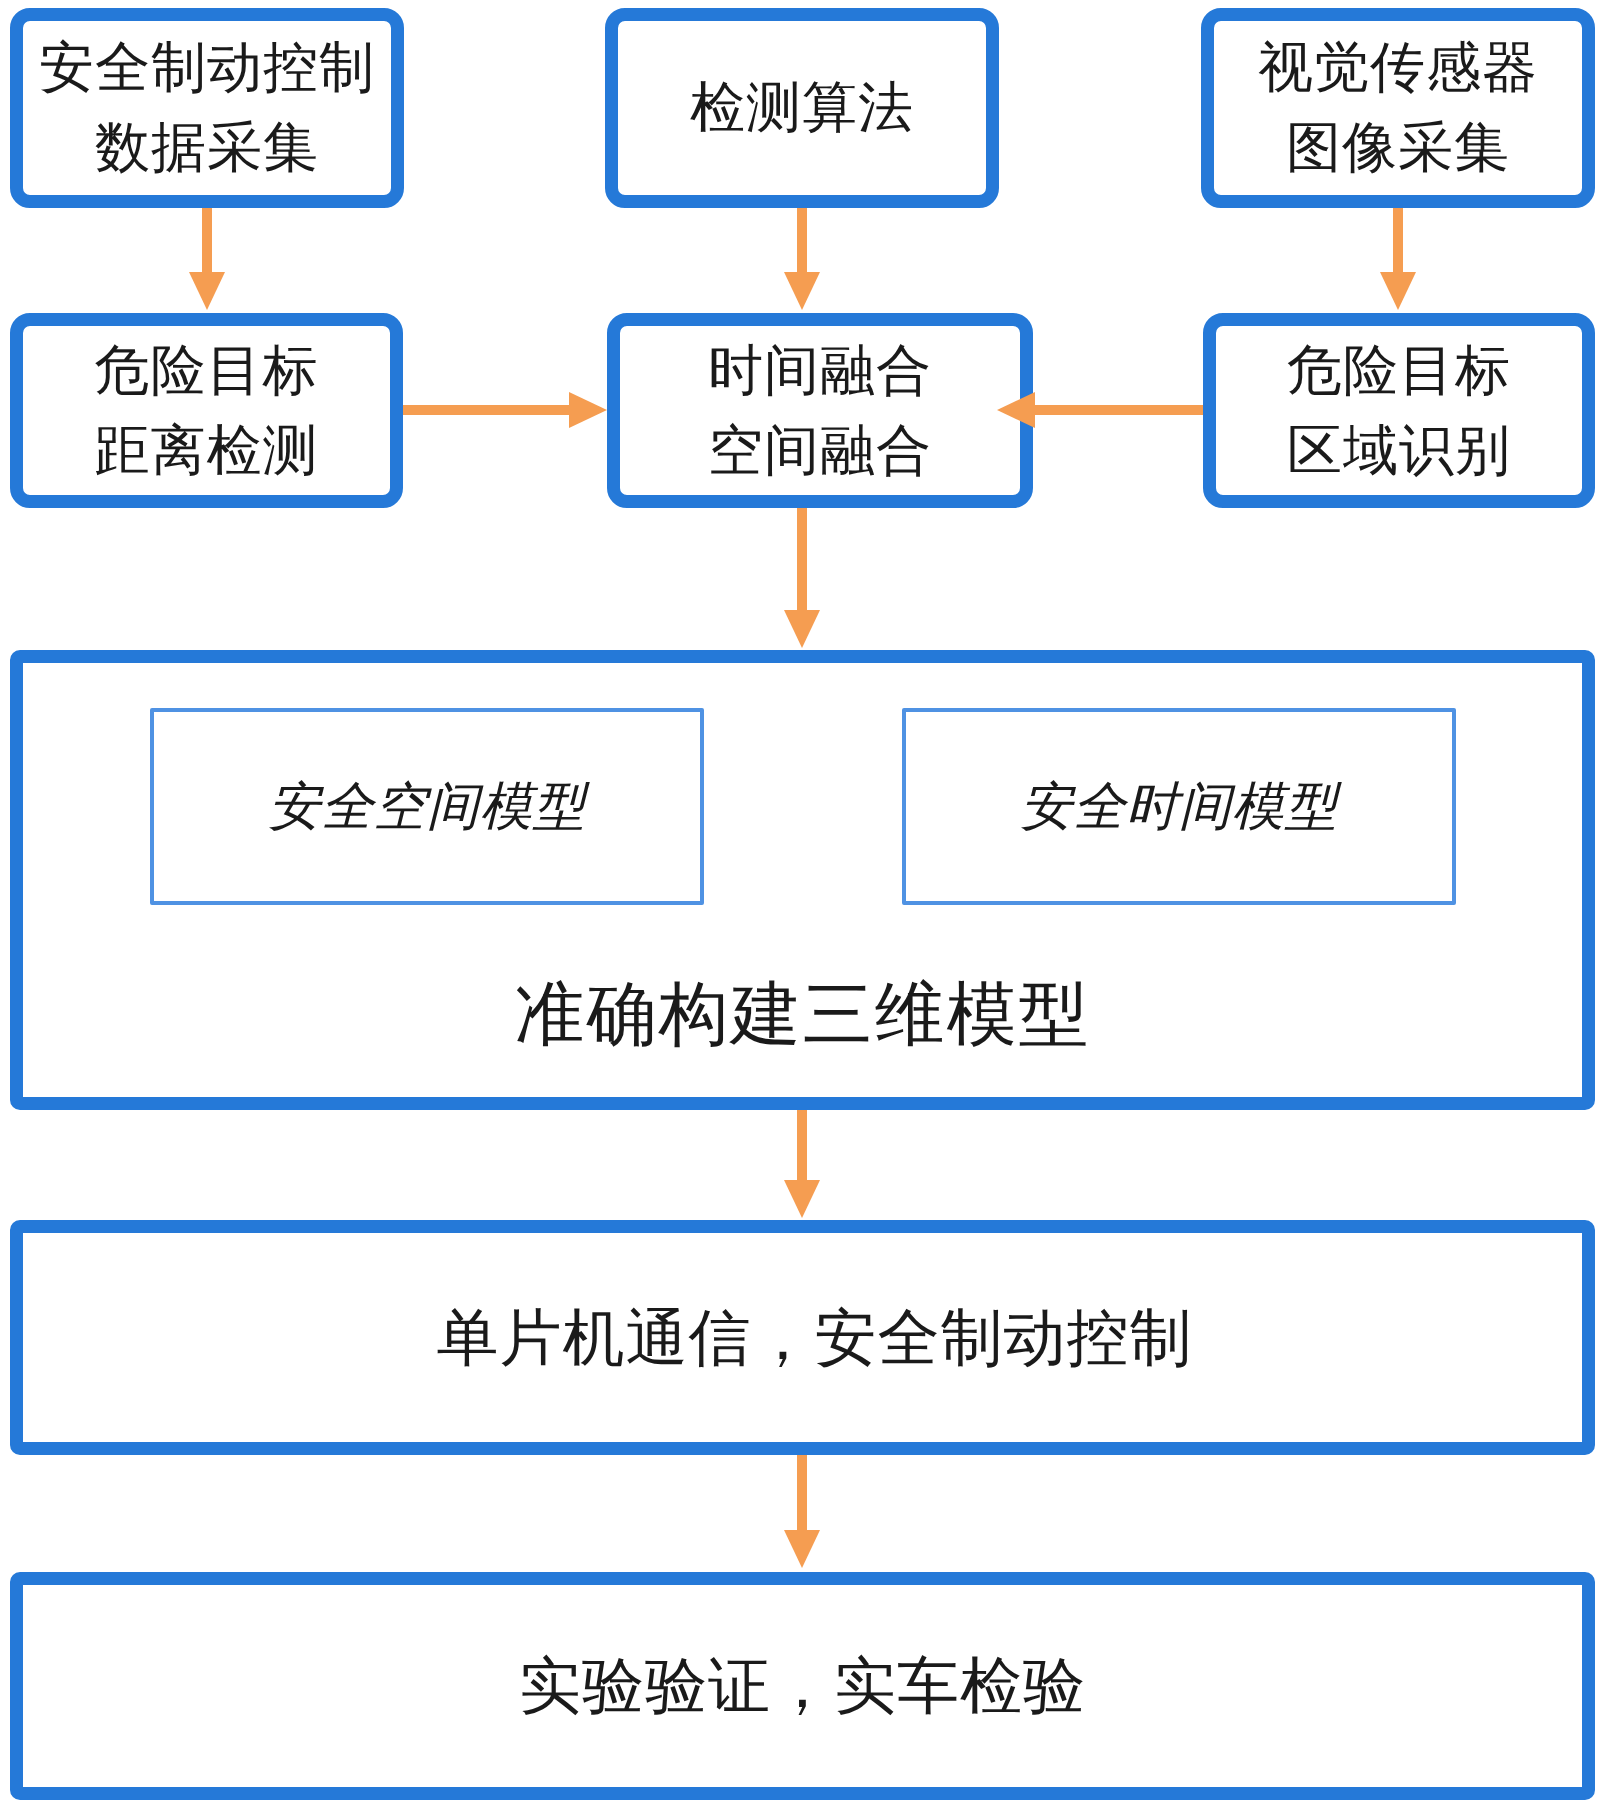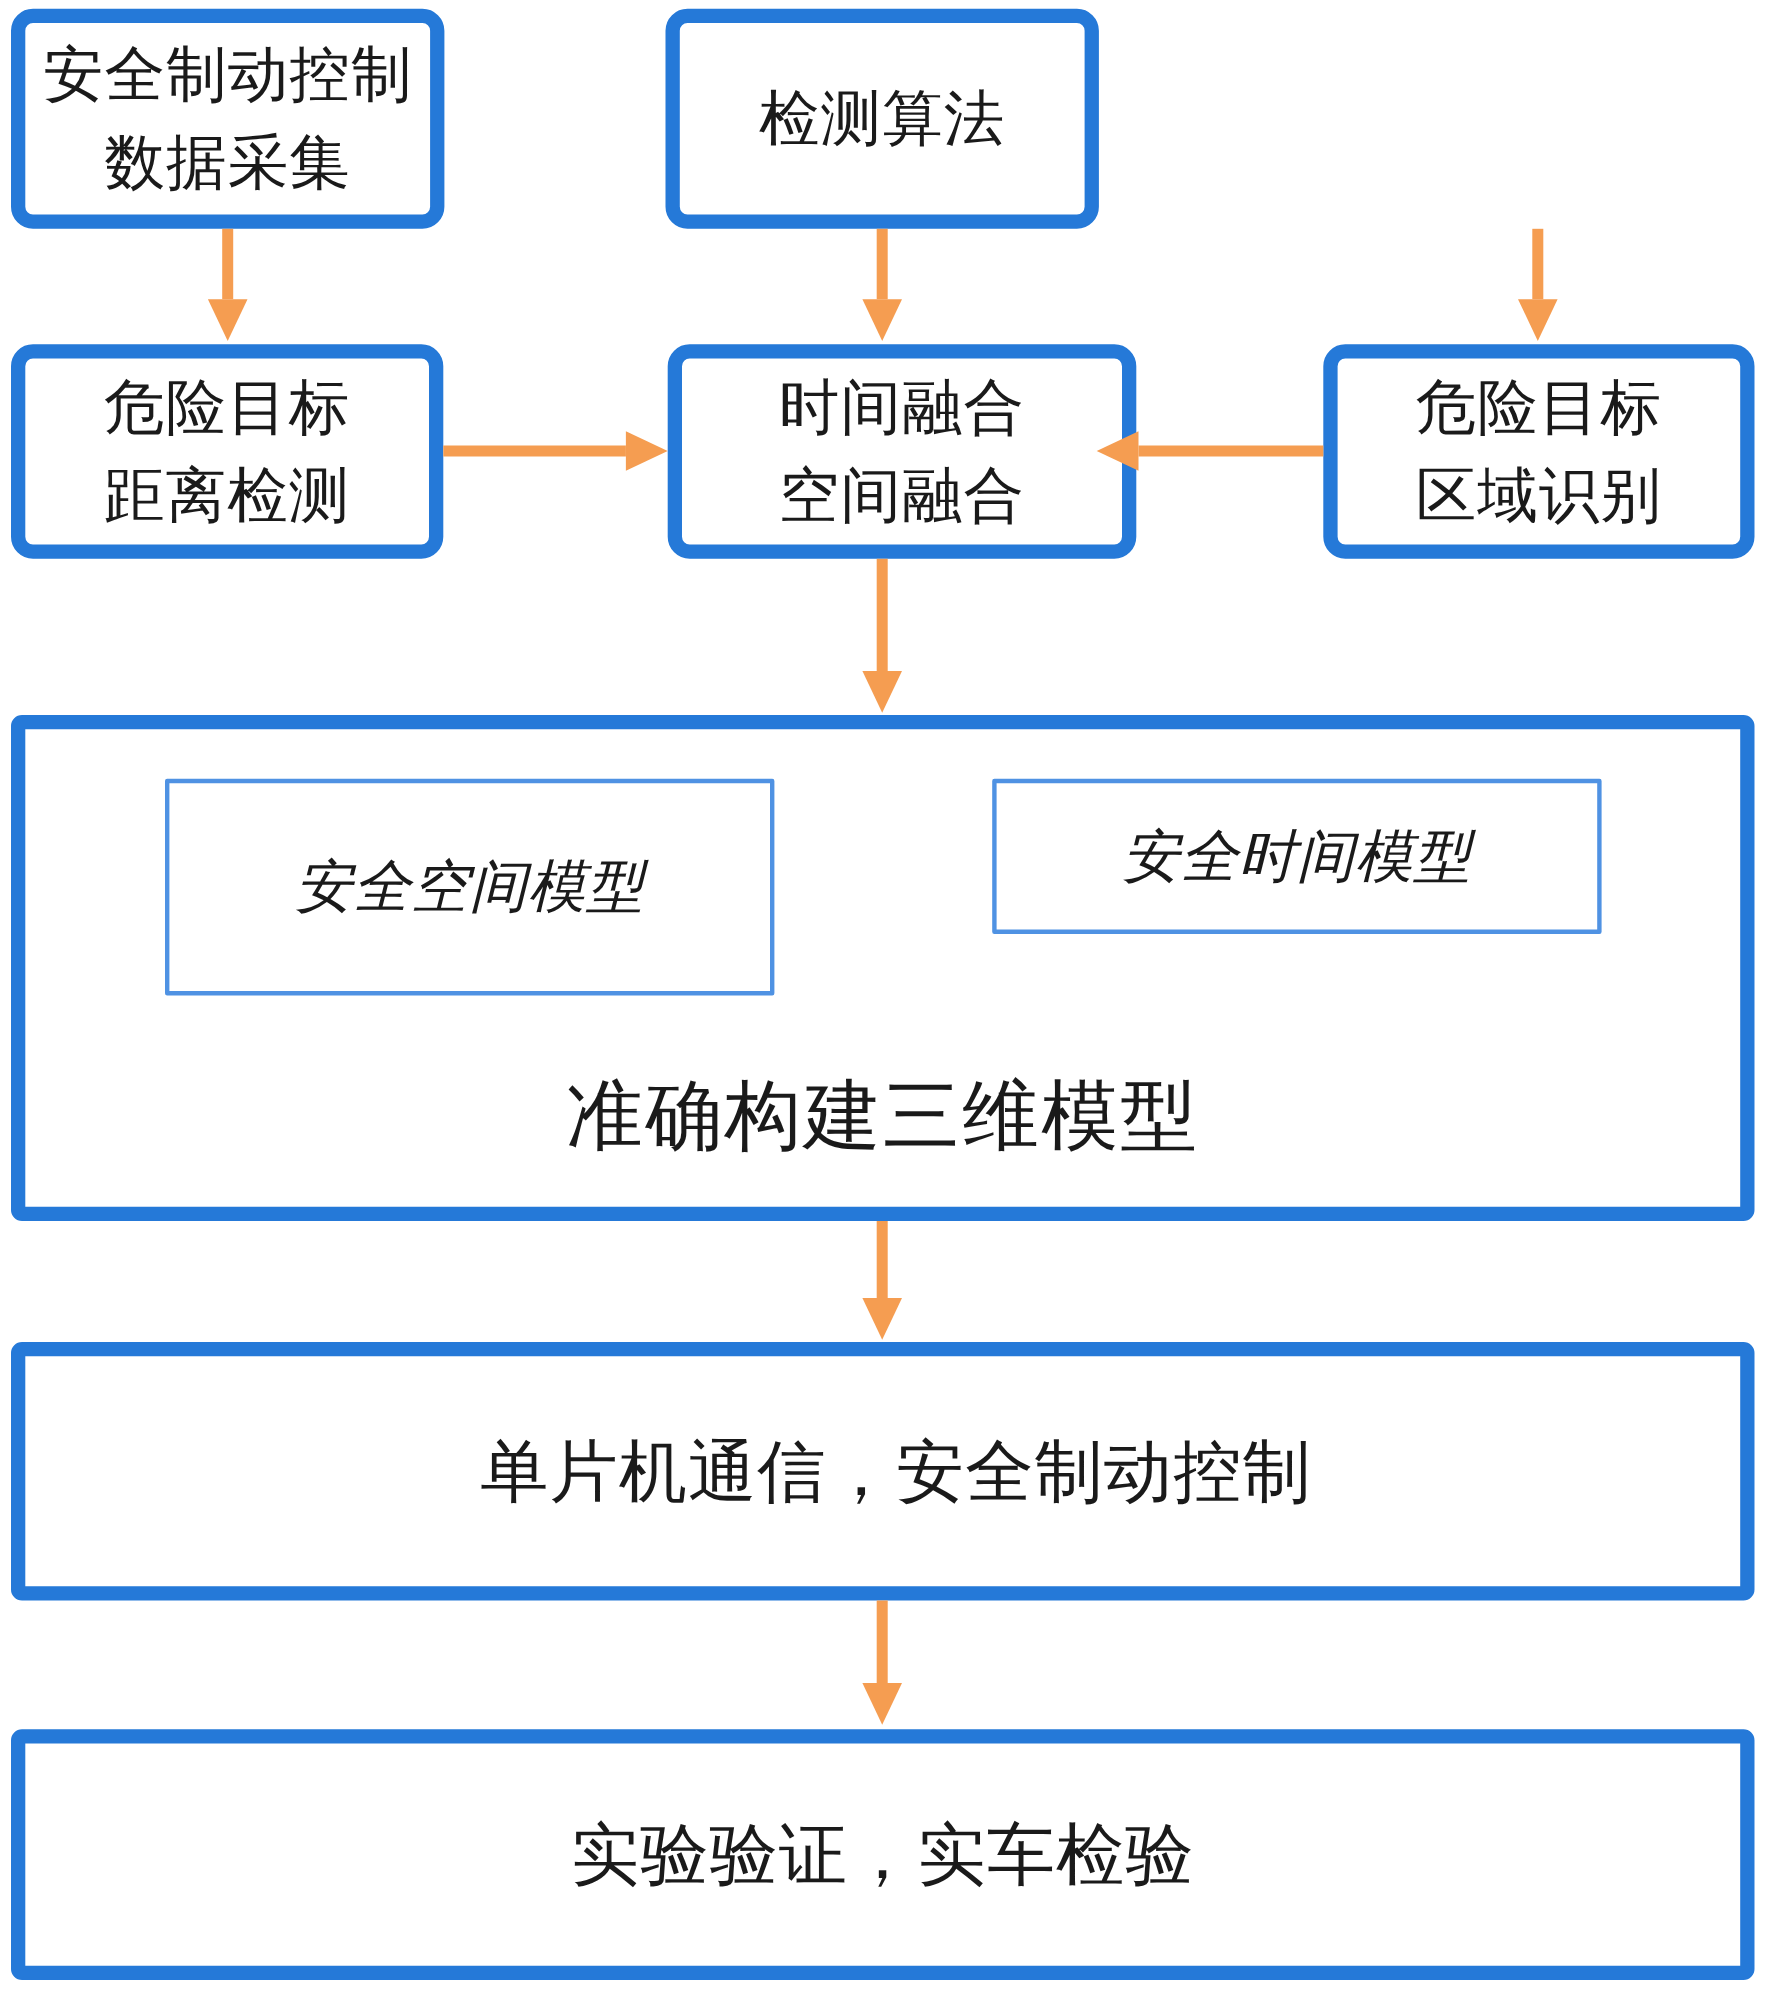--- a/index.html
+++ b/index.html
@@ -101,20 +101,22 @@
 </head>
 <body>
 
 <div id="stage">
 
   <div class="box" style="left:10px; top:8px; width:394px; height:200px;">安全制动控制
 数据采集</div>
 
   <div class="box" style="left:605px; top:8px; width:394px; height:200px;">检测算法</div>
 
+  <div class="box" style="left:1201px; top:8px; width:394px; height:200px;">视觉传感器
+图像采集</div>
 
   <div class="varrow" style="left:189px; top:208px; height:102px;">
     <div class="shaft"></div>
     <div class="head"></div>
   </div>
   <div class="varrow" style="left:784px; top:208px; height:102px;">
     <div class="shaft"></div>
     <div class="head"></div>
   </div>
   <div class="varrow" style="left:1380px; top:208px; height:102px;">
@@ -142,21 +144,21 @@
 
   <div class="varrow" style="left:784px; top:508px; height:140px;">
     <div class="shaft"></div>
     <div class="head"></div>
   </div>
 
   <div class="bigbox" style="left:10px; top:650px; width:1585px; height:460px;"></div>
 
   <div class="innerbox" style="left:150px; top:708px; width:554px; height:197px;">安全空间模型</div>
 
-  <div class="innerbox" style="left:902px; top:708px; width:554px; height:141px;">安全时间模型</div>
+  <div class="innerbox" style="left:902px; top:708px; width:554px; height:197px;">安全时间模型</div>
 
   <div class="caption" style="left:10px; top:968px; width:1585px;">准确构建三维模型</div>
 
   <div class="varrow" style="left:784px; top:1110px; height:108px;">
     <div class="shaft"></div>
     <div class="head"></div>
   </div>
 
   <div class="bigbox bigtext" style="left:10px; top:1220px; width:1585px; height:235px;padding-left:24px;">单片机通信，安全制动控制</div>
 

